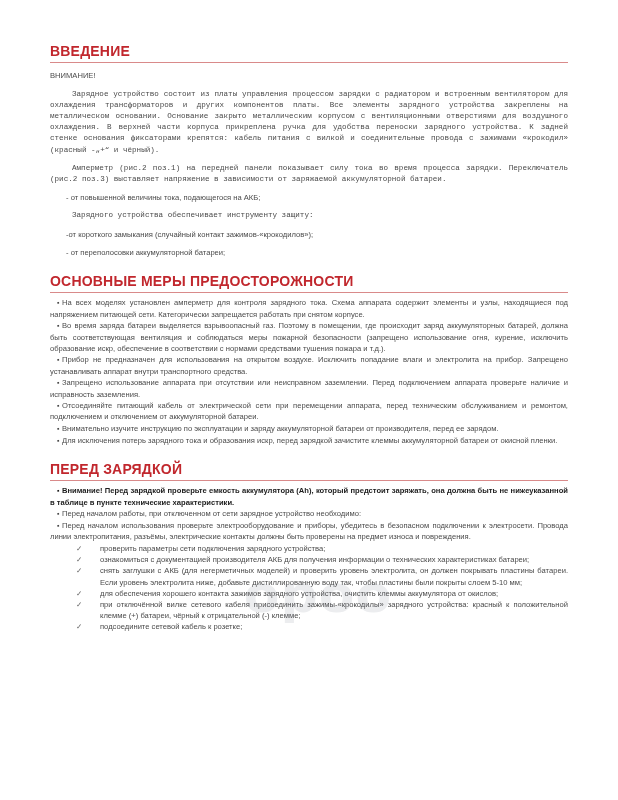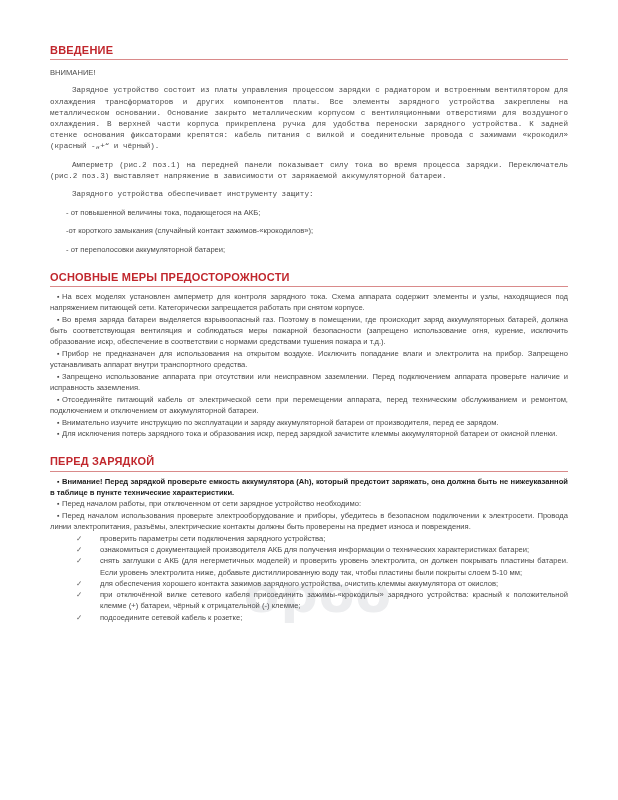--- a/index.html
+++ b/index.html
@@ -20,21 +20,21 @@
   .page {
     position: relative;
     width: 618px;
     height: 800px;
     box-sizing: border-box;
     padding: 44px 50px 0 50px;
   }
 
   
   .section-heading {
-    font-size: 11px;
+    font-size: 14px;
     font-weight: bold;
     color: #c1272d;
     letter-spacing: 0.2px;
     line-height: 1.1;
     margin: 0;
     padding: 0 0 3px 0;
     border-bottom: 1.2px solid #d98a8a;
     text-transform: uppercase;
   }
   .section-heading.spaced-top {
@@ -145,23 +145,23 @@
 <div class="page">
 
   <h2 class="section-heading">ВВЕДЕНИЕ</h2>
 
   <p class="para plain">ВНИМАНИЕ!</p>
 
   <p class="para indented">Зарядное устройство состоит из платы управления процессом зарядки с радиатором и встроенным вентилятором для охлаждения трансформаторов и других компонентов платы. Все элементы зарядного устройства закреплены на металлическом основании. Основание закрыто металлическим корпусом с вентиляционными отверстиями для воздушного охлаждения. В верхней части корпуса прикреплена ручка для удобства переноски зарядного устройства. К задней стенке основания фиксаторами крепятся: кабель питания с вилкой и соединительные провода с зажимами «крокодил» (красный -„+“ и чёрный).</p>
 
   <p class="para indented">Амперметр (рис.2 поз.1) на передней панели показывает силу тока во время процесса зарядки. Переключатель (рис.2 поз.3) выставляет напряжение в зависимости от заряжаемой аккумуляторной батареи.</p>
 
+  <p class="para dash">- от повышенной величины тока, подающегося на АКБ;</p>
+
   <p class="para indented">Зарядного устройства обеспечивает инструменту защиту:</p>
-
-  <p class="para dash">- от повышенной величины тока, подающегося на АКБ;</p>
 
   <p class="para dash">-от короткого замыкания (случайный контакт зажимов-«крокодилов»);</p>
 
   <p class="para dash">- от переполосовки аккумуляторной батареи;</p>
 
   <h2 class="section-heading spaced-top">ОСНОВНЫЕ МЕРЫ ПРЕДОСТОРОЖНОСТИ</h2>
 
   <ul class="bullet-list">
     <li><span class="bullet-mark">▪</span><span>На всех моделях установлен амперметр для контроля зарядного тока. Схема аппарата содержит элементы и узлы, находящиеся под напряжением питающей сети. Категорически запрещается работать при снятом корпусе.</span></li>
     <li><span class="bullet-mark">▪</span><span>Во время заряда батареи выделяется взрывоопасный газ. Поэтому в помещении, где происходит заряд аккумуляторных батарей, должна быть соответствующая вентиляция и соблюдаться меры пожарной безопасности (запрещено использование огня, курение, исключить образование искр, обеспечение в соответствии с нормами средствами тушения пожара и т.д.).</span></li>

